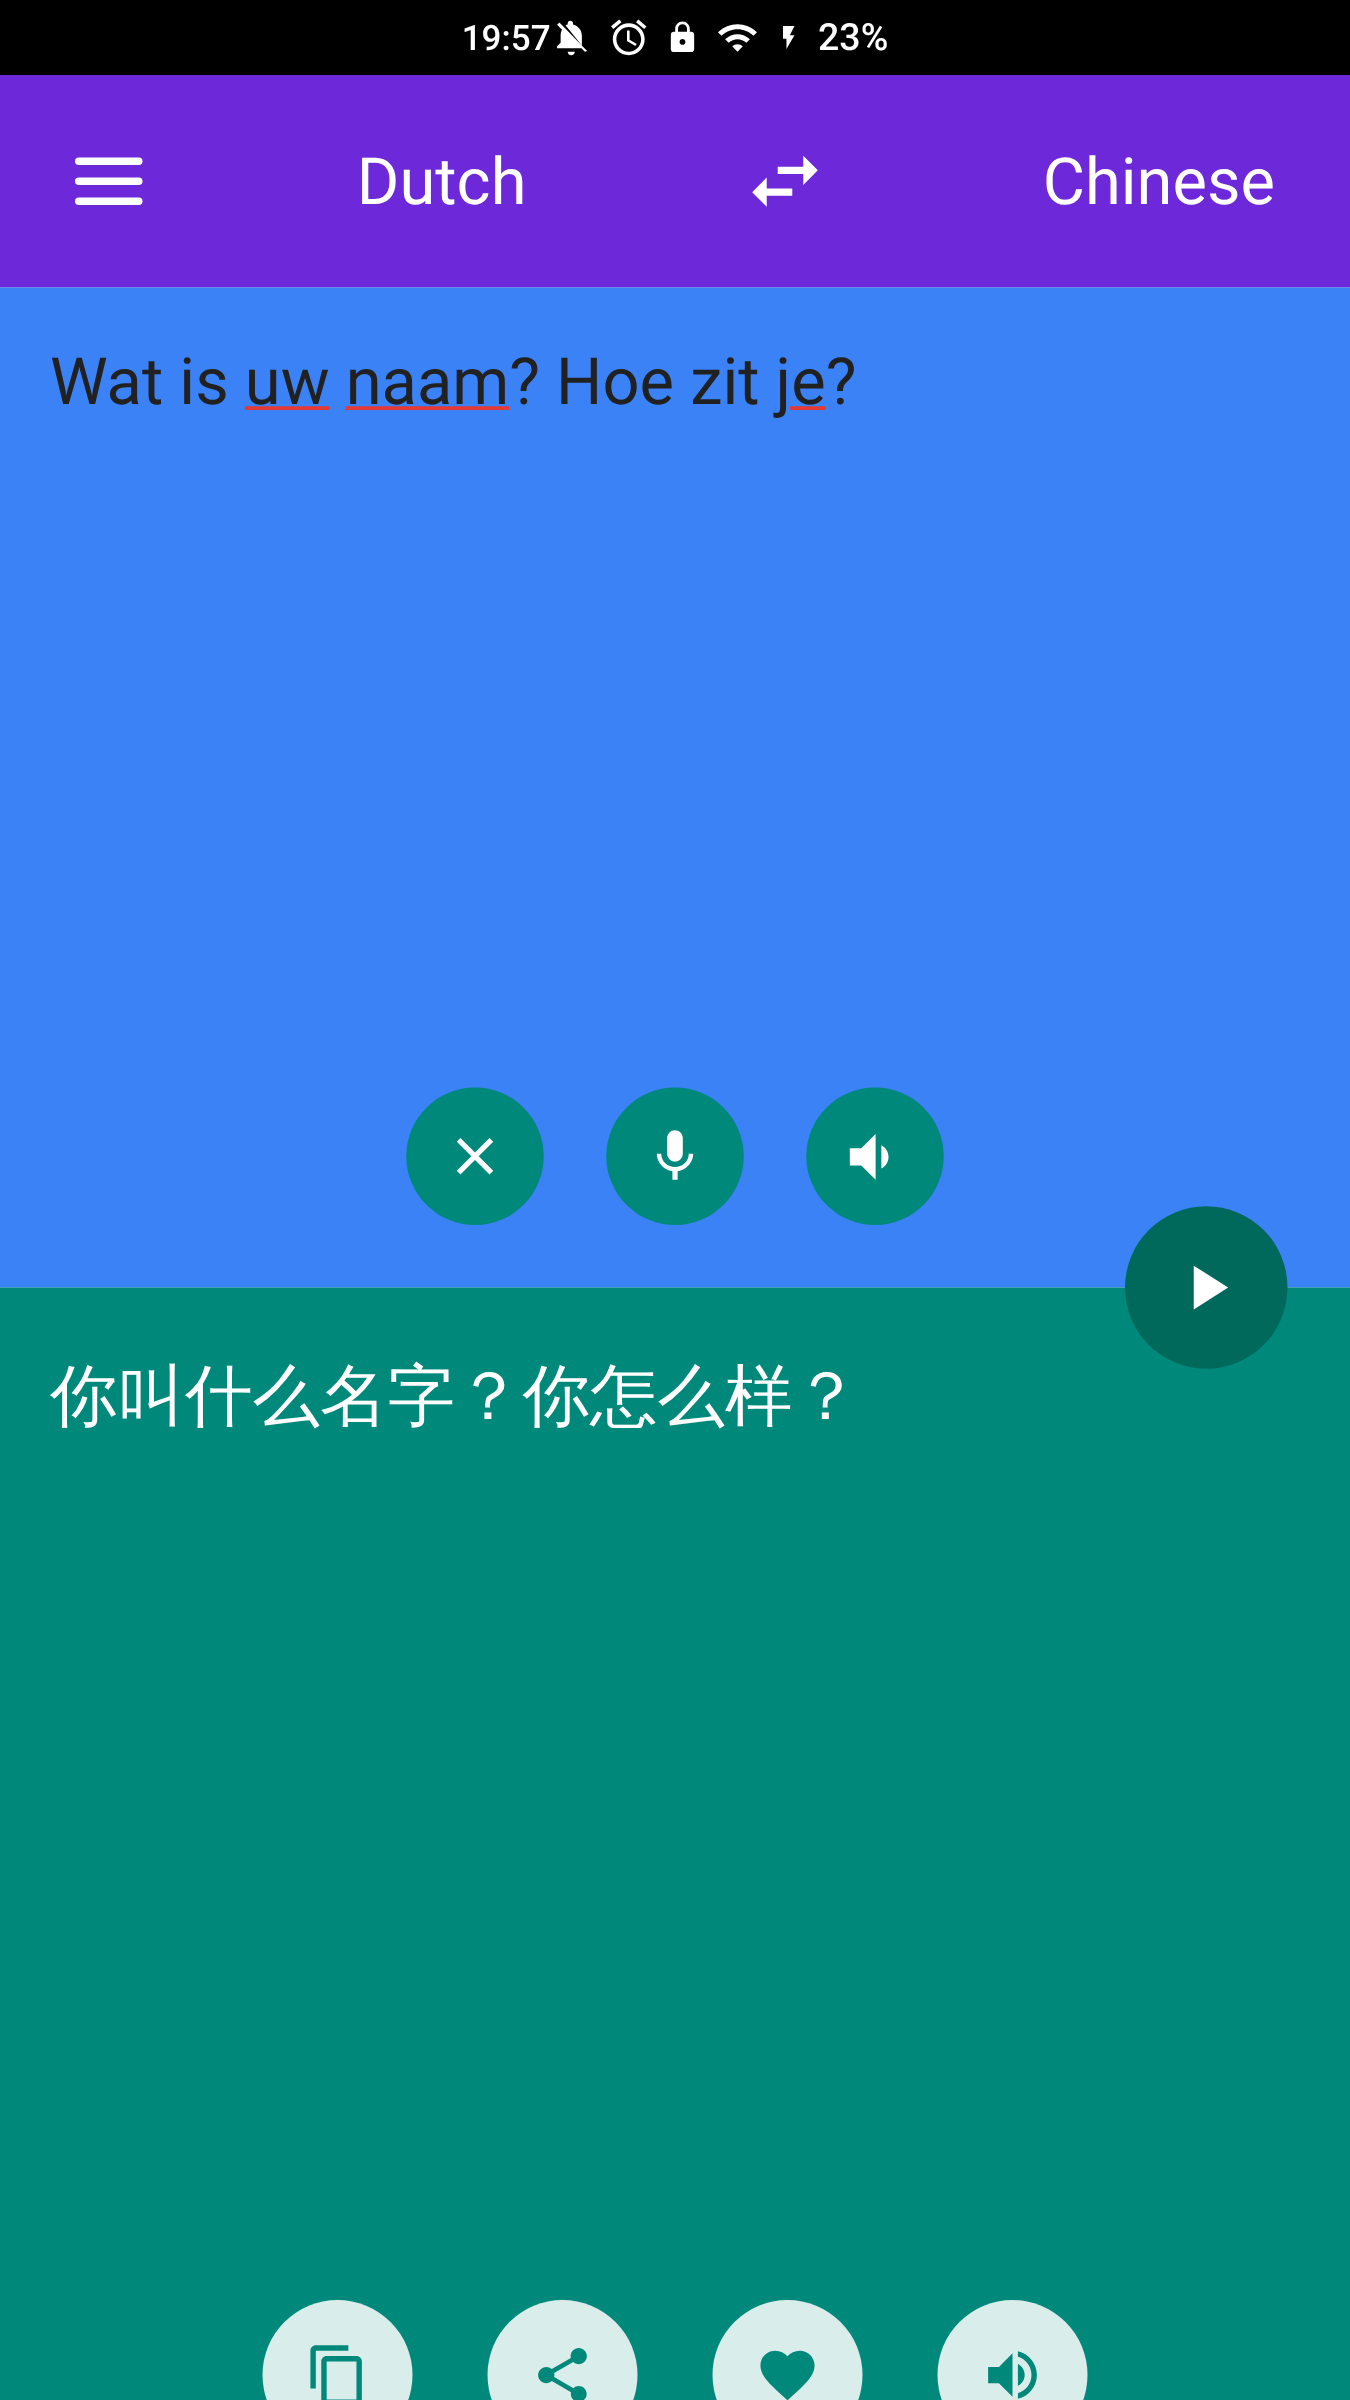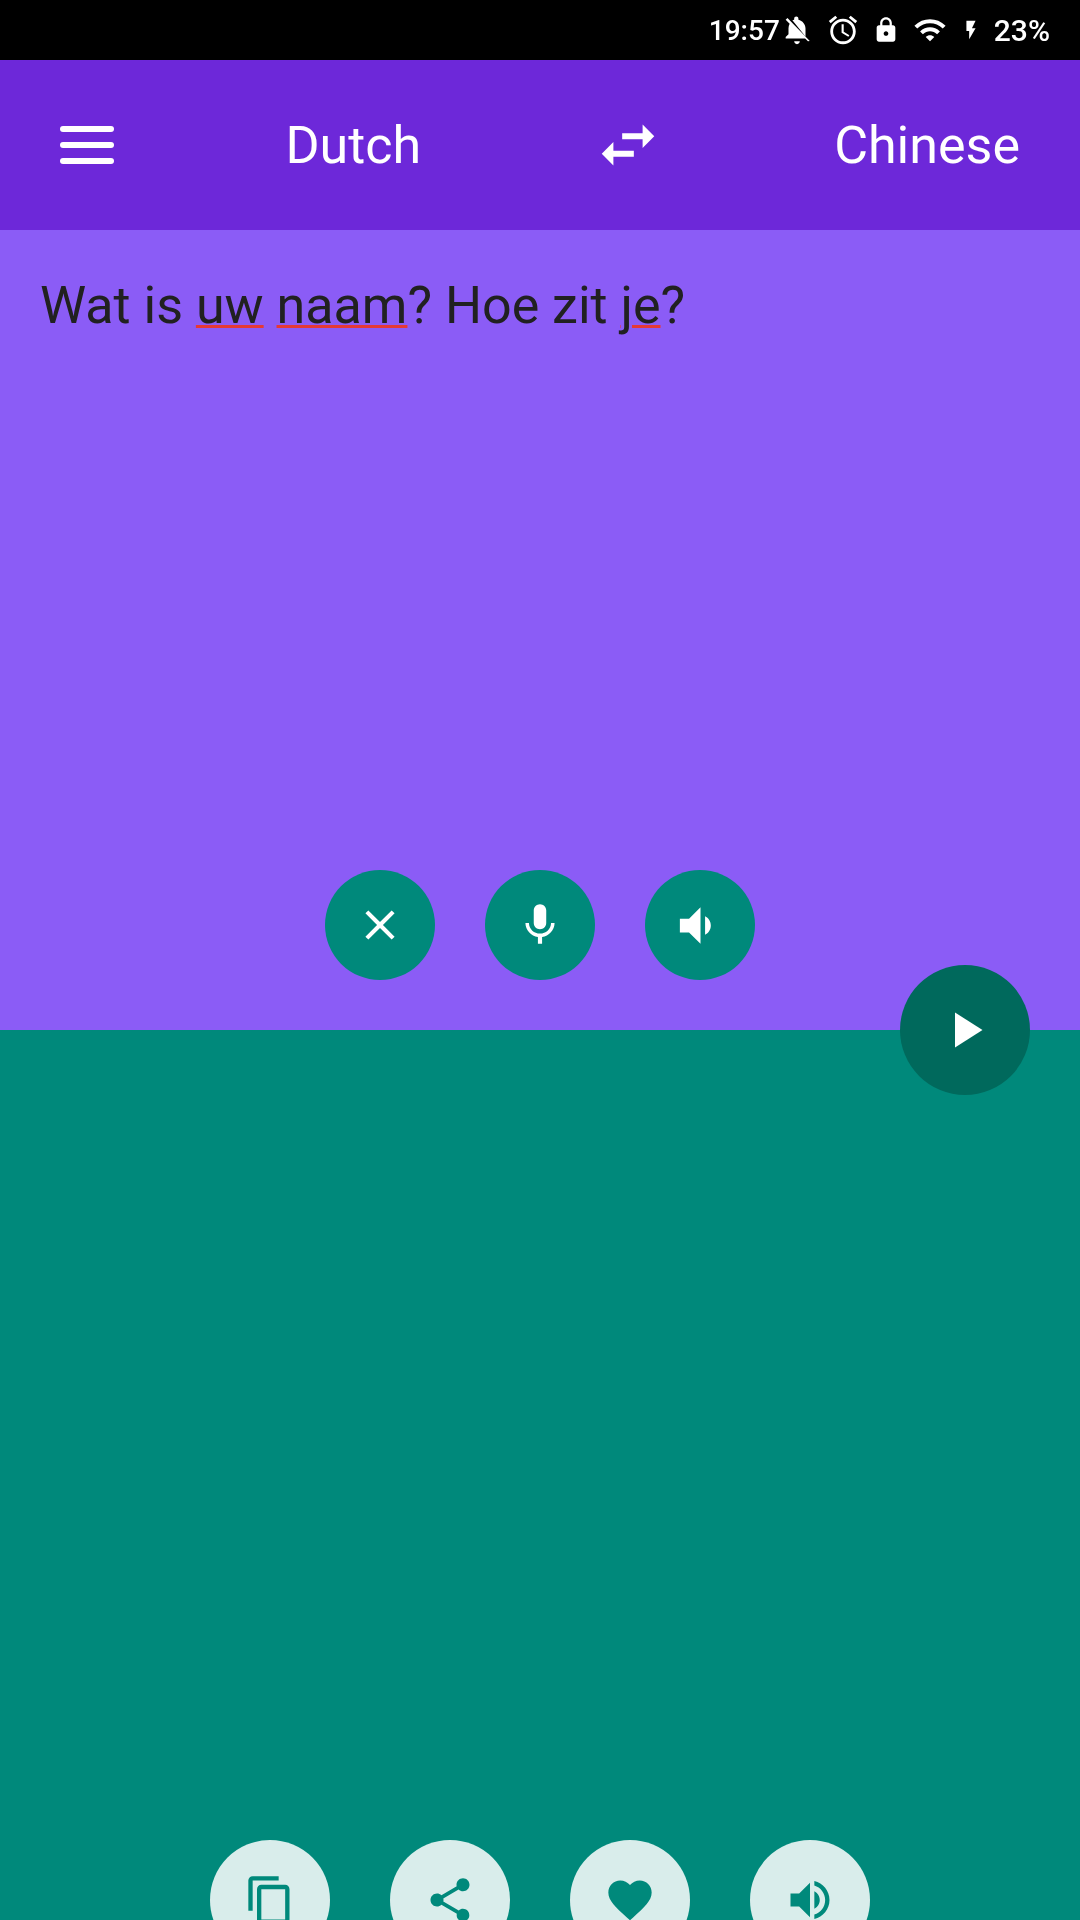--- a/index.html
+++ b/index.html
@@ -13,21 +13,21 @@
       overflow: hidden;
     }
 
     
     .status-bar {
       width: 100%;
       height: 60px;
       background: #000;
       display: flex;
       align-items: center;
-      justify-content: flex-end;
+      justify-content: center;
       padding: 0 30px;
       color: #fff;
       font-size: 28px;
       font-weight: 500;
     }
 
     .status-right {
       display: flex;
       align-items: center;
       gap: 12px;
@@ -69,21 +69,21 @@
       font-size: 56px;
       color: #fff;
       cursor: pointer;
       display: flex;
       align-items: center;
     }
 
     
     .input-section {
       width: 100%;
-      background: #8b5cf6;
+      background: #3b82f6;
       position: relative;
       padding: 40px 40px 120px 40px;
       min-height: 800px;
     }
 
     .input-text {
       font-size: 52px;
       line-height: 1.4;
       color: #212121;
     }
@@ -252,20 +252,21 @@
   </div>
 
   <button class="send-btn" style="position:absolute; right:50px; bottom:-65px;">
     <svg width="60" height="60" viewBox="0 0 24 24" fill="white">
       <path d="M8 5v14l11-7z"></path>
     </svg>
   </button>
 </div>
 
 <div class="translation-section">
+  <div class="translation-text">你叫什么名字？你怎么样？</div>
 
   <div class="translation-buttons">
     <button class="circle-btn-white">
       <svg width="52" height="52" viewBox="0 0 24 24" fill="#00897b">
         <path d="M16 1H4c-1.1 0-2 .9-2 2v14h2V3h12V1zm3 4H8c-1.1 0-2 .9-2 2v14c0 1.1.9 2 2 2h11c1.1 0 2-.9 2-2V7c0-1.1-.9-2-2-2zm0 16H8V7h11v14z"></path>
       </svg>
     </button>
     <button class="circle-btn-white">
       <svg width="52" height="52" viewBox="0 0 24 24" fill="#00897b">
         <path d="M18 16.08c-.76 0-1.44.3-1.96.77L8.91 12.7c.05-.23.09-.46.09-.7s-.04-.47-.09-.7l7.05-4.11c.54.5 1.25.81 2.04.81 1.66 0 3-1.34 3-3s-1.34-3-3-3-3 1.34-3 3c0 .24.04.47.09.7L8.04 9.81C7.5 9.31 6.79 9 6 9c-1.66 0-3 1.34-3 3s1.34 3 3 3c.79 0 1.5-.31 2.04-.81l7.12 4.16c-.05.21-.08.43-.08.65 0 1.61 1.31 2.92 2.92 2.92 1.61 0 2.92-1.31 2.92-2.92s-1.31-2.92-2.92-2.92z"></path>

